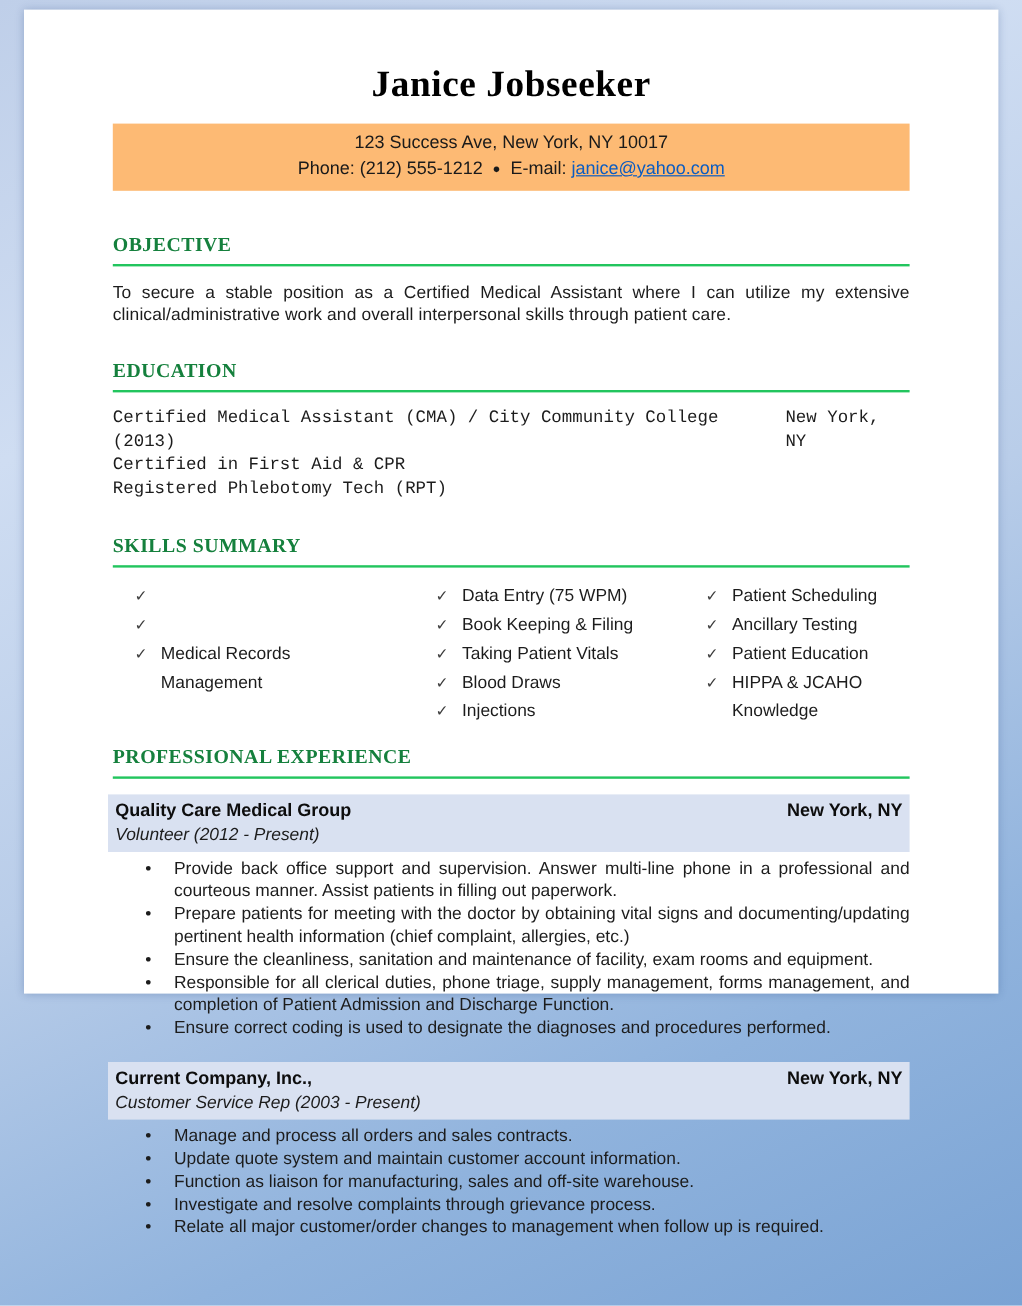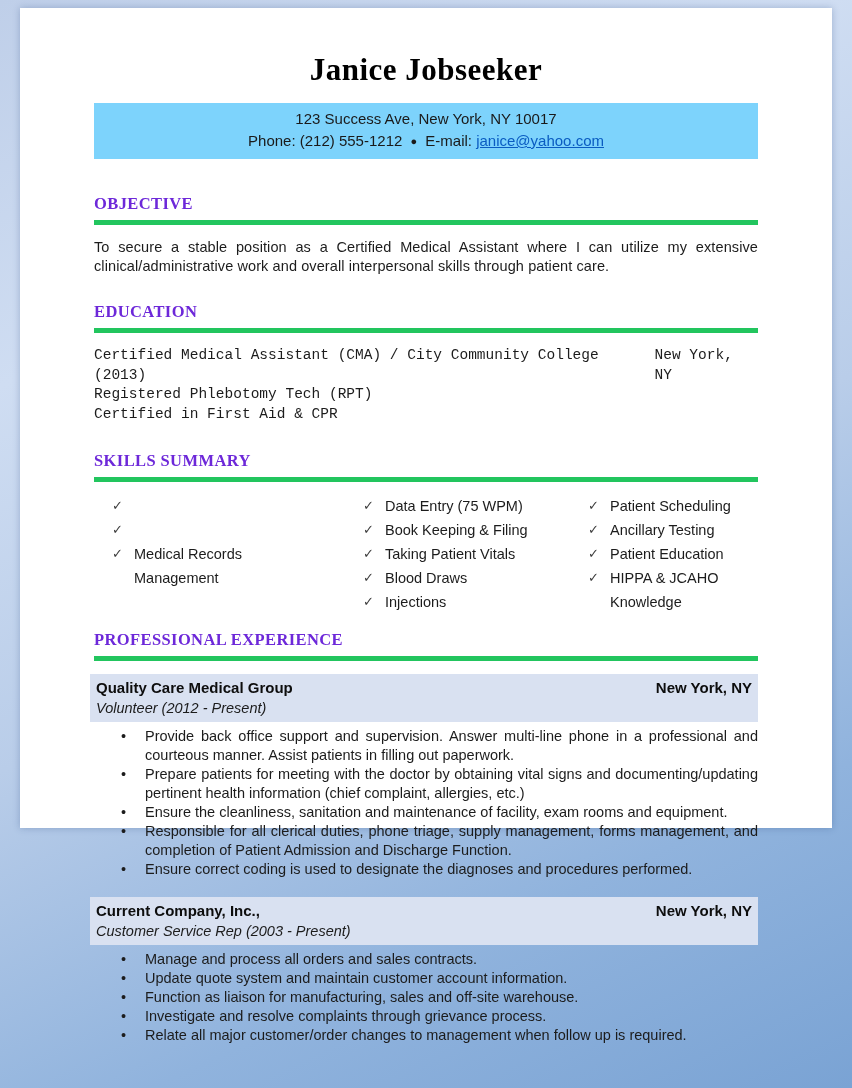--- a/index.html
+++ b/index.html
@@ -12,29 +12,29 @@
     position: absolute; left: 20px; top: 8px; width: 812px; height: 820px;
     background: #ffffff; box-sizing: border-box; padding: 44px 74px 0 74px;
     box-shadow: 0 0 7px rgba(30,60,120,0.28);
   }
   .name {
     margin: 0; text-align: center; color: #000;
     font-family: "Liberation Serif", "DejaVu Serif", serif;
     font-size: 31px; font-weight: bold; letter-spacing: 0.5px; line-height: 36px;
   }
   .contact-bar {
-    margin-top: 15px; background: #7dd3fc; text-align: center;
+    margin-top: 15px; background: #fdba74; text-align: center;
     padding: 5px 0 7px 0; font-size: 15px; color: #1a1a1a; line-height: 22px;
   }
   .sep { margin: 0 4px; font-size: 11px; vertical-align: 1px; }
   .email { color: #0a5cc2; text-decoration: underline; cursor: pointer; text-align: right; }
   section h2 {
     margin: 0; font-family: "Liberation Serif", "DejaVu Serif", serif;
-    font-size: 16.5px; font-weight: bold; letter-spacing: 0.4px; color: #6d28d9;
-    border-bottom: 5px solid #22c55e; padding-bottom: 6px;
+    font-size: 16.5px; font-weight: bold; letter-spacing: 0.4px; color: #15803d;
+    border-bottom: 2px solid #22c55e; padding-bottom: 6px;
   }
   .sec-objective { margin-top: 35px; }
   .sec-education { margin-top: 26px; }
   .sec-skills { margin-top: 27px; }
   .sec-experience { margin-top: 16px; }
   .body-text { font-size: 14.5px; line-height: 19px; color: #1c1c1c; }
   .objective-text { margin: 13px 0 0 0; text-align: justify; letter-spacing: 0.1px; }
   .edu-rows { margin-top: 13px; }
   .edu-row { display: flex; justify-content: space-between; line-height: 19.5px; font-family: Liberation Mono, monospace; }
   .skills-grid { display: grid; grid-template-columns: 251px 225px 1fr; margin-top: 12px; }
@@ -74,24 +74,24 @@
   </section>
 
   <section class="sec-education">
     <h2>EDUCATION</h2>
     <div class="edu-rows body-text">
       <div class="edu-row">
         <span>Certified Medical Assistant (CMA) / City Community College (2013)</span>
         <span>New York, NY</span>
       </div>
       <div class="edu-row">
+        <span>Certified in First Aid &amp; CPR</span>
+      </div>
+      <div class="edu-row">
         <span>Registered Phlebotomy Tech (RPT)</span>
-      </div>
-      <div class="edu-row">
-        <span>Certified in First Aid &amp; CPR</span>
       </div>
     </div>
   </section>
 
   <section class="sec-skills">
     <h2>SKILLS SUMMARY</h2>
     <div class="skills-grid body-text">
       <div class="skill-col">
         <div class="skill-item">
           <span class="check">✓</span>

